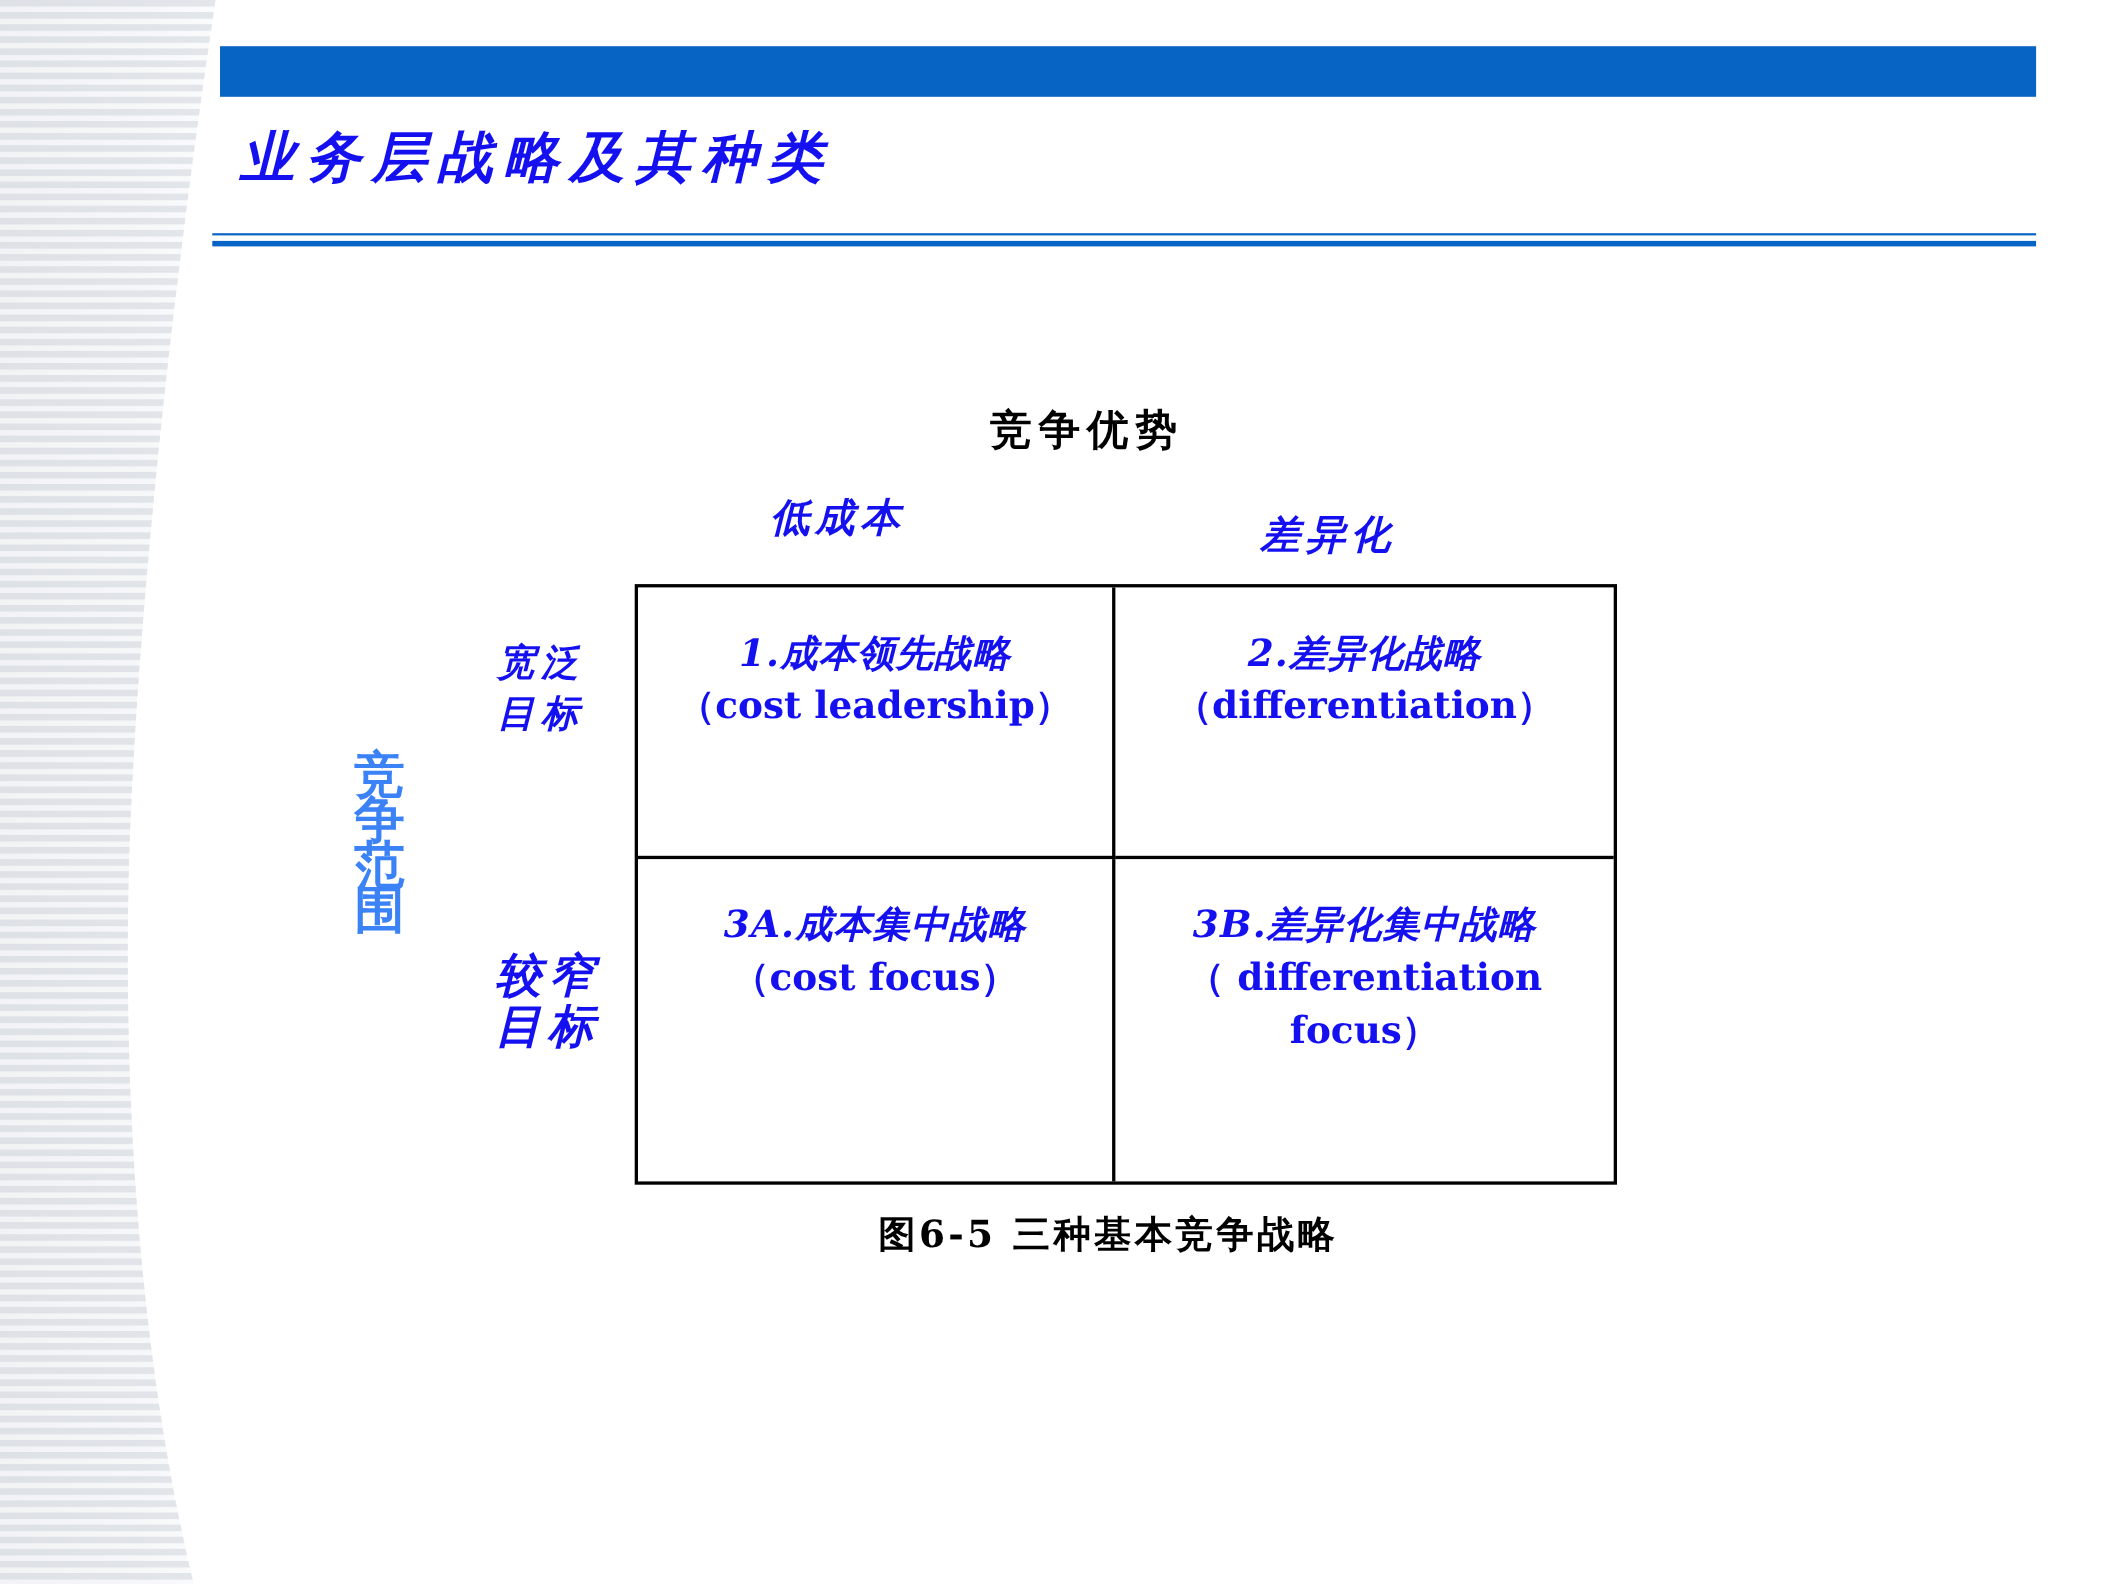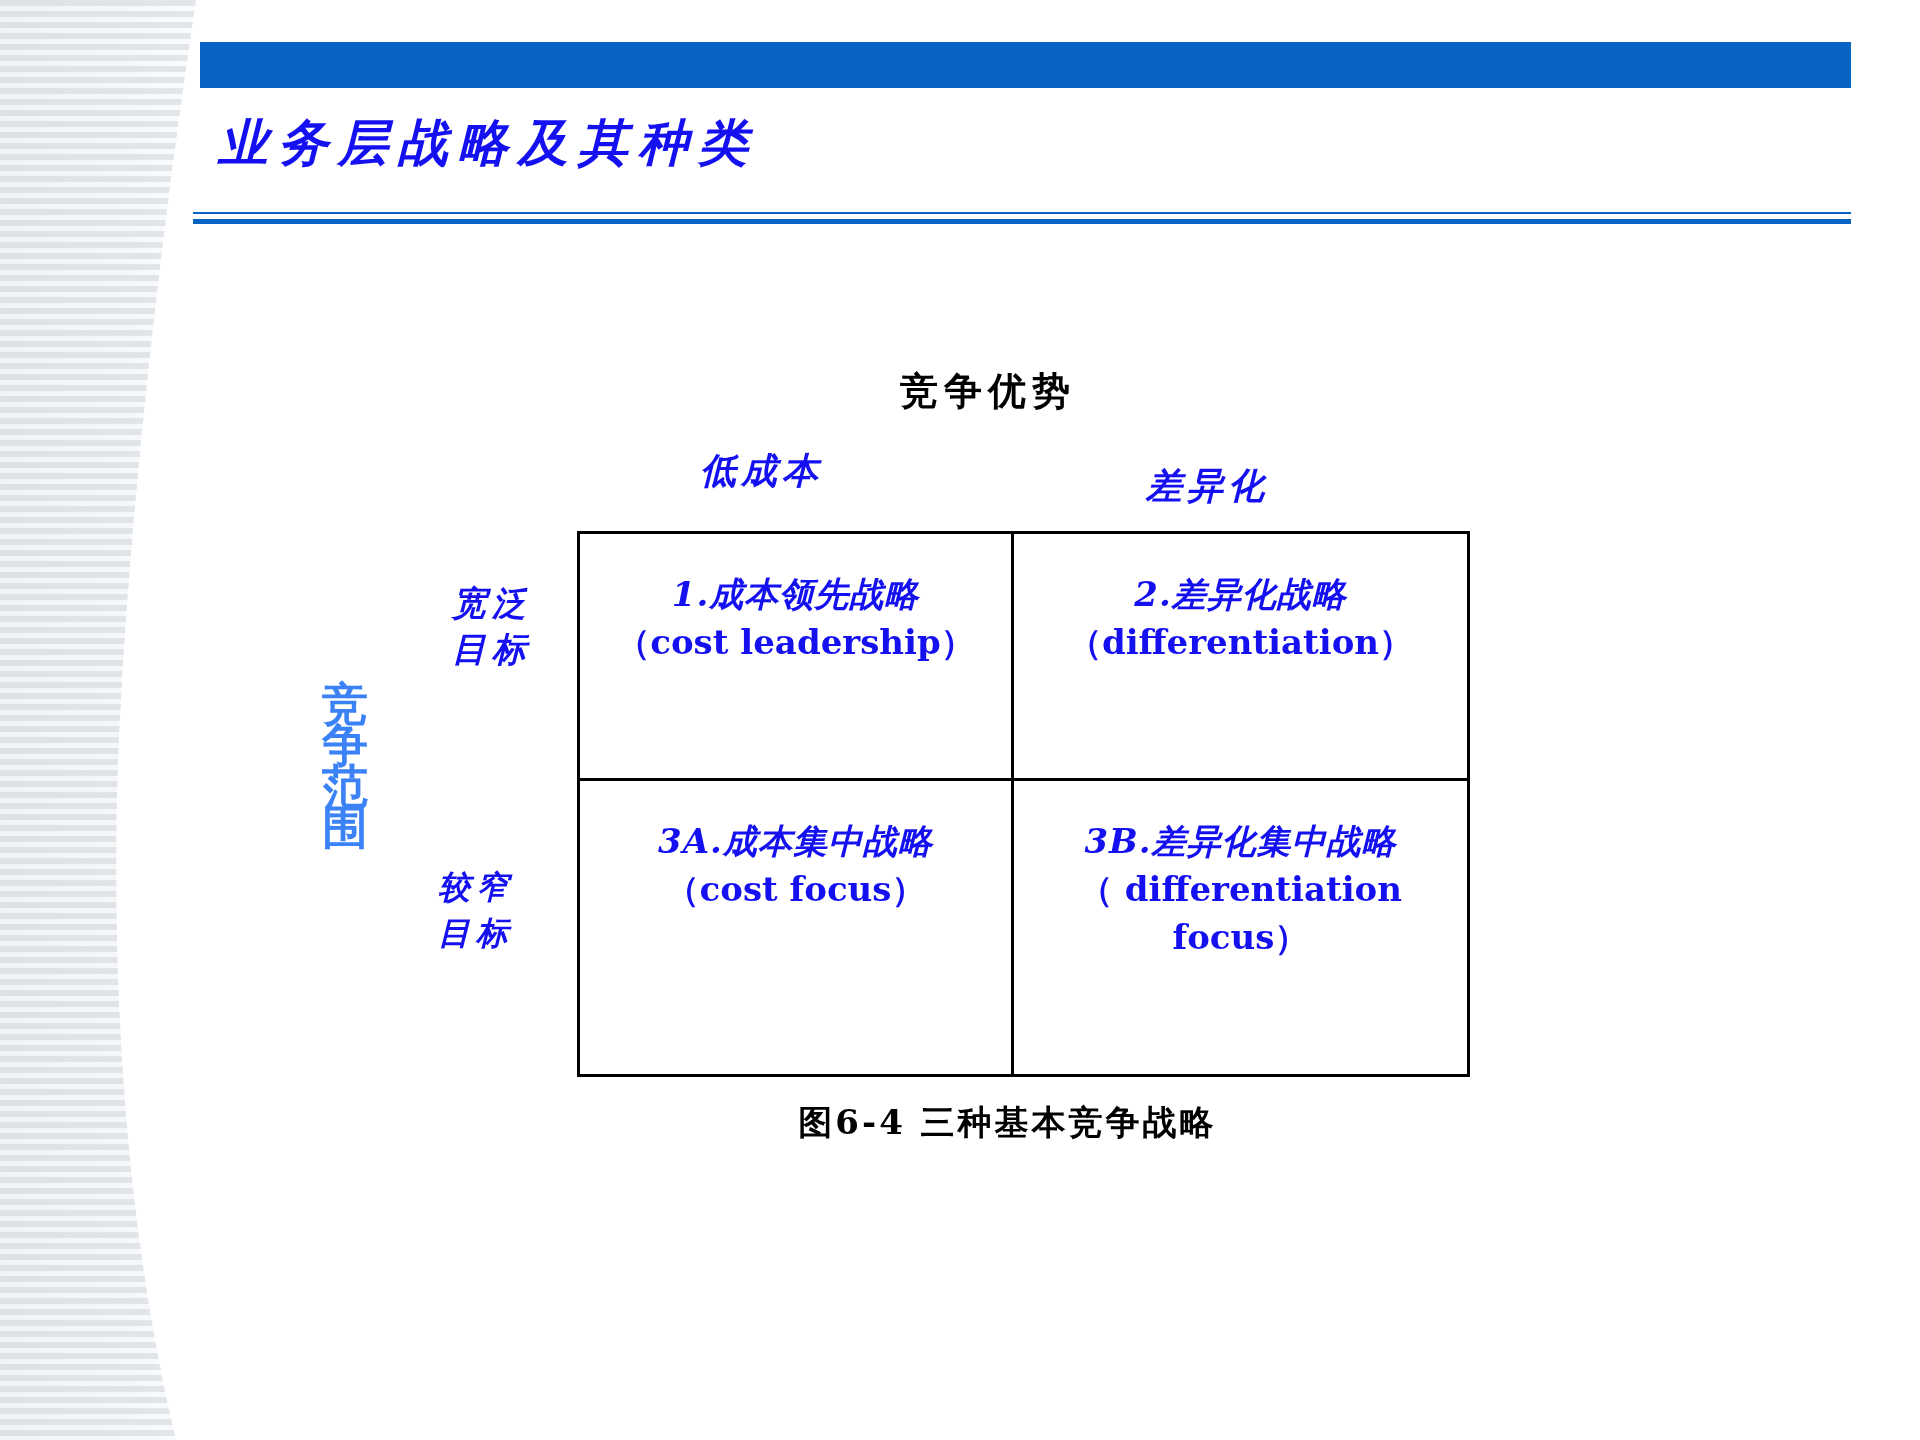--- a/index.html
+++ b/index.html
@@ -123,29 +123,29 @@
     color: #1410f0;
     width: 108px;
     line-height: 46px;
     white-space: normal;
     word-break: break-all;
     text-align: center;
   }
   #row-head-narrow {
     left: 438px;
     top: 864px;
-    font-size: 32px;
+    font-size: 42px;
     letter-spacing: 6px;
     font-style: italic;
     color: #1410f0;
     width: 108px;
     line-height: 46px;
     white-space: normal;
     word-break: break-all;
-    text-align: left;
+    text-align: right;
   }
 
   
   #matrix {
     position: absolute;
     left: 561px;
     top: 531px;
     width: 893px;
     height: 546px;
     box-sizing: border-box;
@@ -246,15 +246,15 @@
     <div class="cell" id="cell-3a">
       <span class="cn">3A.成本集中战略</span>
       <span class="en">（cost focus）</span>
     </div>
     <div class="cell" id="cell-3b">
       <span class="cn">3B.差异化集中战略</span>
       <span class="en">（ differentiation focus）</span>
     </div>
   </div>
 
-  <div id="figure-caption">图6-4 三种基本竞争战略</div>
+  <div id="figure-caption">图6-5 三种基本竞争战略</div>
 
 </div>
 
 </body></html>

